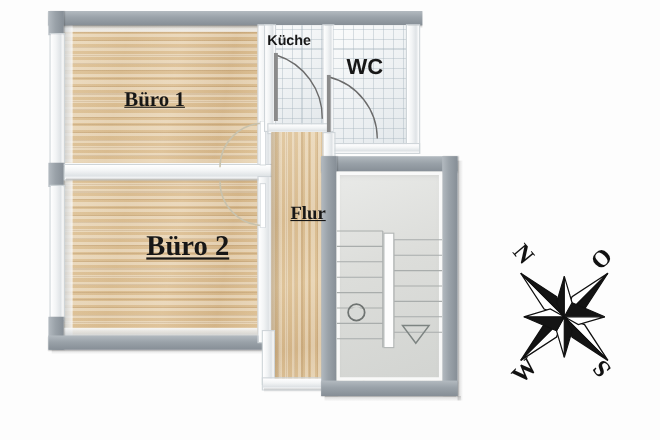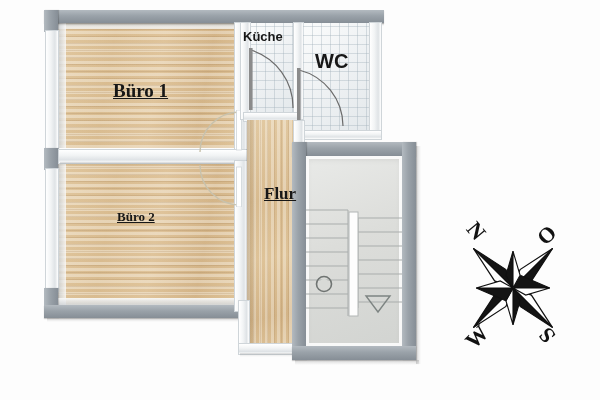--- a/index.html
+++ b/index.html
@@ -189,21 +189,21 @@
     <g>
       <path d="M60 140 L84 140 L72 156 Z" fill="none" stroke="#7d8482" stroke-width="1.4"></path>
     </g>
 
     <circle cx="18" cy="128" r="7.5" fill="none" stroke="#6f7472" stroke-width="1.6"></circle>
     <circle cx="18" cy="128" r="5" fill="#d8dad7"></circle>
   </svg>
 
   <div class="lbl serif" style="left:113px;top:80px;font-size:19px;">Büro 1</div>
 
-  <div class="lbl serif" style="left:117px;top:209px;font-size:13px;text-align:center;">Büro 2</div>
+  <div class="lbl serif" style="left:133px;top:209px;font-size:26px;text-align:center;">Büro 2</div>
 
   <div class="lbl sans" style="left:243px;top:29px;font-size:13px;">Küche</div>
 
   <div class="lbl sans" style="left:315px;top:50px;font-size:20px;">WC</div>
 
   <div class="lbl serif" style="left:264px;top:184px;font-size:17px;">Flur</div>
 
   <div id="compass" style="left:448px;top:212px;width:130px;height:140px;">
     <svg width="130" height="140" viewBox="0 0 130 140">
       <g transform="translate(65,76) rotate(45)">

